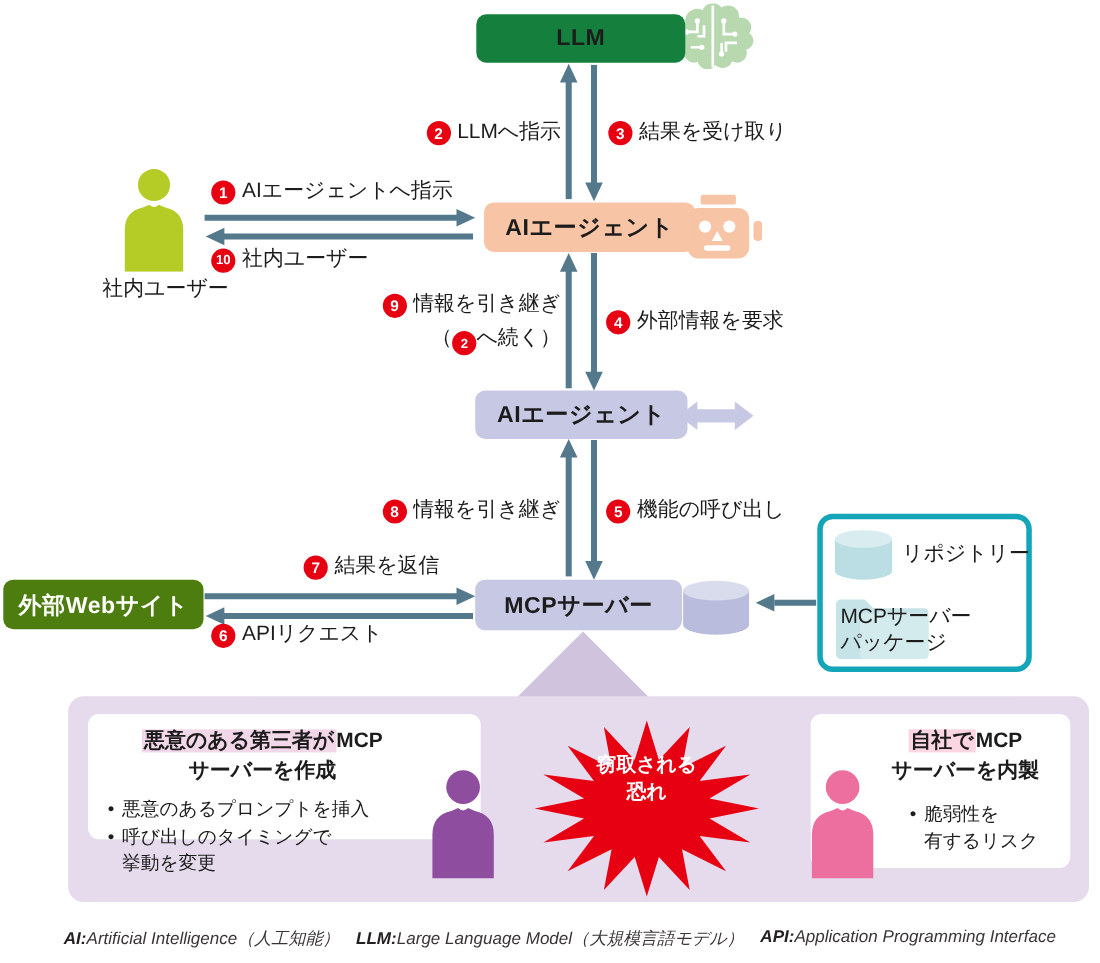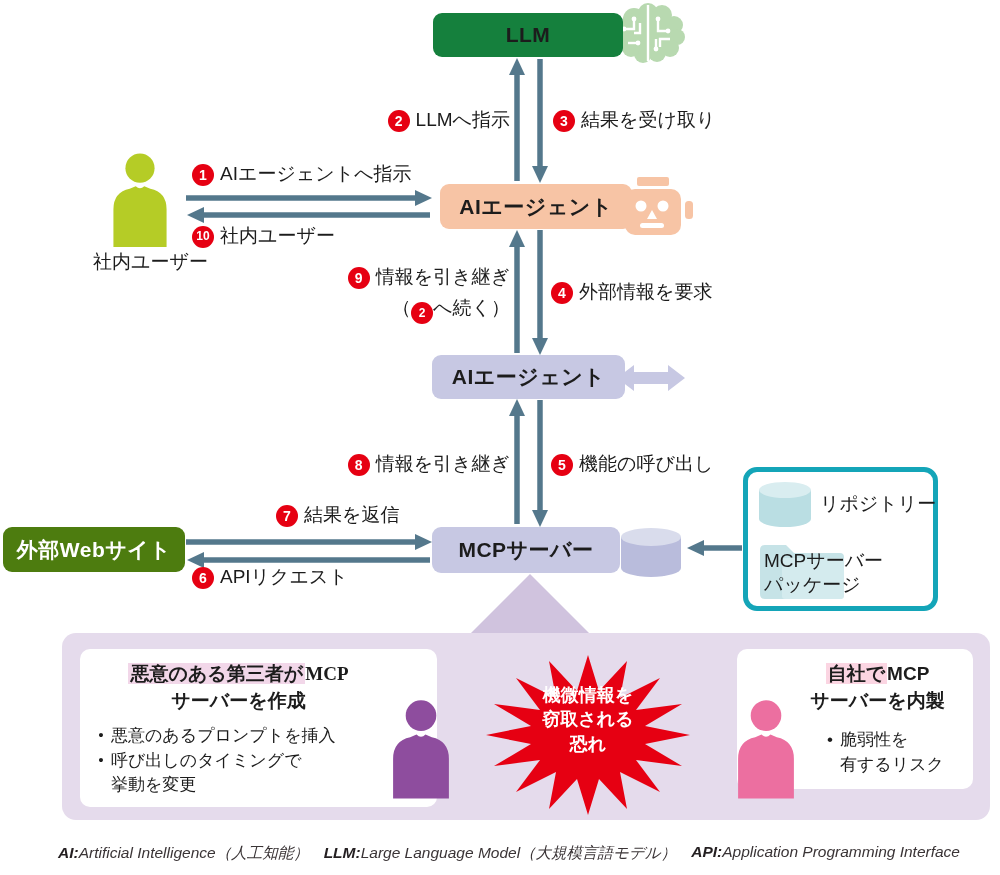--- a/index.html
+++ b/index.html
@@ -269,21 +269,21 @@
     <path d="M4,12 Q4,7 9,7 L30,7 L38,15 L84,15 Q88,15 88,19 L88,56 Q88,61 83,61 L9,61 Q4,61 4,56 Z" fill="#c6e3e7"></path>
     <rect x="26" y="20" width="62" height="41" rx="3" fill="#d4ebee"></rect>
   </svg>
   <div class="pkg-label" style="left:764px;top:549px;">
     <div>MCPサーバー</div>
     <div>パッケージ</div>
   </div>
 
   <div class="panel"></div>
 
-  <div class="card" style="left:80px;top:649px;width:357px;height:158px;font-family:Liberation Serif, serif;">
+  <div class="card" style="left:80px;top:649px;width:357px;height:114px;">
     <div class="card-title" style="margin-right:40px;">
       <span class="hl-lilac">悪意のある第三者が</span><span>MCP</span><br>
       <span>サーバーを作成</span>
     </div>
     <ul class="bullets" style="margin-left:18px;">
       <li><span class="dot">•</span><span>悪意のあるプロンプトを挿入</span></li>
       <li><span class="dot">•</span><span>呼び出しのタイミングで
 挙動を変更</span></li>
     </ul>
   </div>
@@ -291,21 +291,20 @@
     <g fill="#8e4d9e">
       <circle cx="40" cy="20" r="17"></circle>
       <path d="M9,112 V68 Q9,48 28,44 L35,41 Q40,46 45,41 L52,44 Q71,48 71,68 V112 Z"></path>
     </g>
   </svg>
 
   <svg class="icon" style="left:483px;top:653px;z-index:3;" width="210" height="164" viewBox="0 0 210 164">
     <polygon fill="#e60012" points="207,82 162,73 199,51 153,57 177,25 137,45 144,8 116,38 105,2 94,38 66,8 73,45 33,25 57,57 11,51 48,73 3,82 48,91 11,113 57,107 33,139 73,119 66,156 94,126 105,162 116,126 144,156 137,119 177,139 153,107 199,113 162,91"></polygon>
   </svg>
   <div class="burst-text">
-    <div>機微情報を</div>
     <div>窃取される</div>
     <div>恐れ</div>
   </div>
 
   <div class="card" style="left:737px;top:649px;width:236px;height:140px;">
     <div class="card-title" style="margin-left:45px;">
       <span class="hl-pink">自社で</span><span>MCP</span><br>
       <span>サーバーを内製</span>
     </div>
     <ul class="bullets" style="margin-left:90px;margin-top:14px;">

